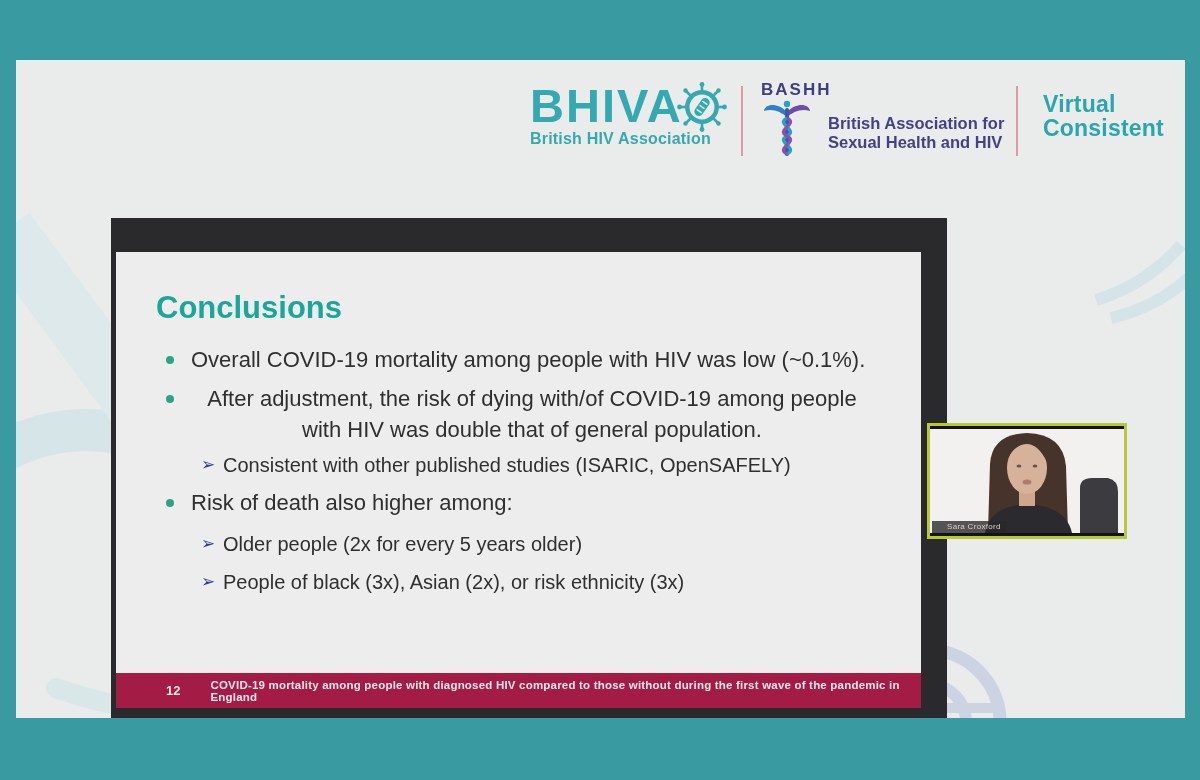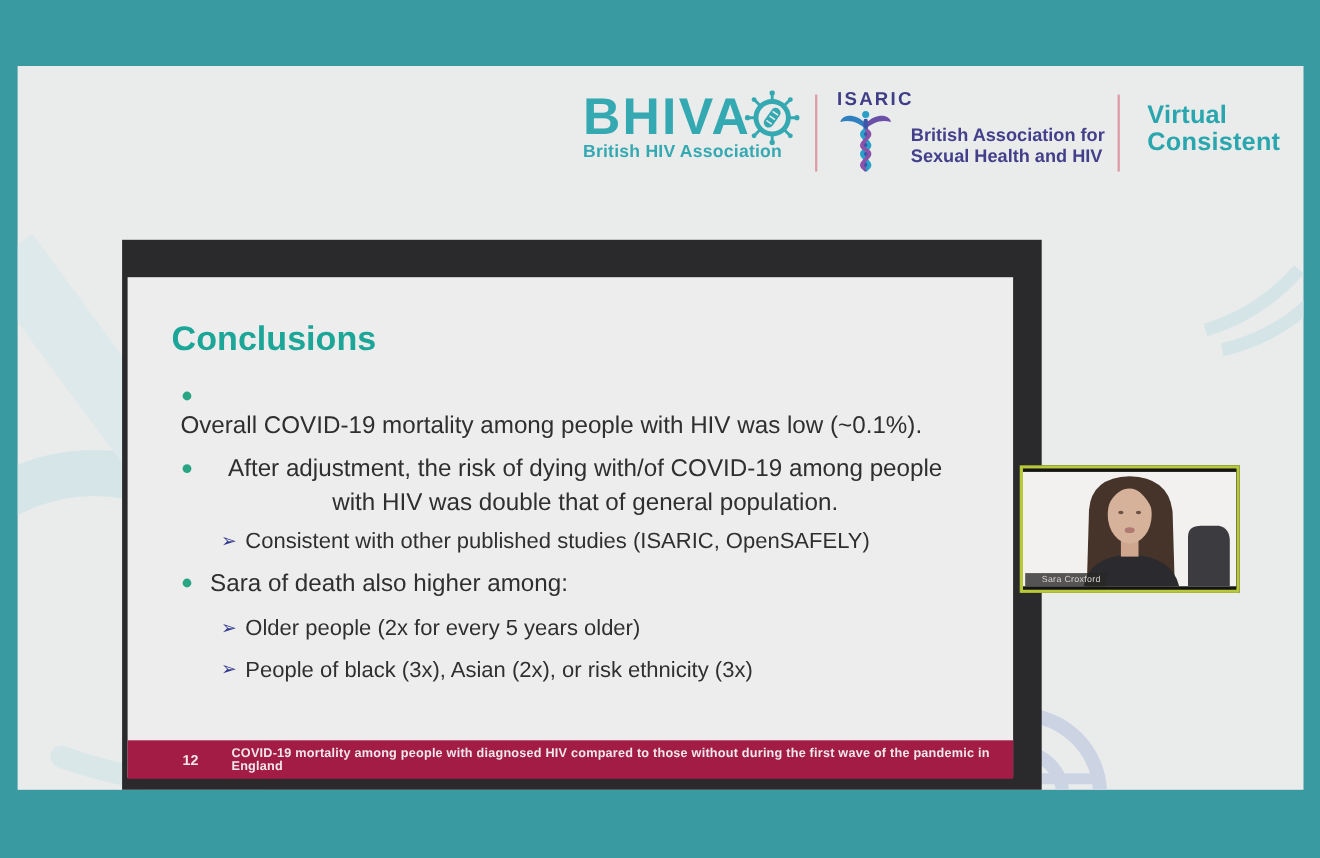--- a/index.html
+++ b/index.html
@@ -62,21 +62,21 @@
   .dot{
     flex:0 0 27px;position:relative;top:12px;
   }
   .dot::before{
     content:"";display:block;width:8px;height:8px;border-radius:50%;
     background:#2aa583;margin-left:2px;
   }
   .arrow{
     flex:0 0 22px;color:#333a8f;font-size:17px;line-height:28px;
   }
-  .m1{margin-top:4px;margin-bottom:8px;flex-direction:column;}
+  .m1{margin-top:4px;margin-bottom:8px;}
   .m2{margin-bottom:6px;text-align:center;}
   .m3{margin-bottom:8px;}
   .m4{margin-bottom:12px;}
   .m5{margin-bottom:10px;}
 
   
   .slide-footer{
     position:absolute;left:5px;top:455px;width:805px;height:35px;background:#a21c46;
     display:flex;align-items:center;color:#f0e7eb;
   }
@@ -146,21 +146,21 @@
         <rect x="20.5" y="15" width="9" height="20" rx="4.5" fill="#35a9b2"></rect>
         <line x1="22" y1="20" x2="28" y2="20" stroke="#eaebeb" stroke-width="1.4"></line>
         <line x1="22" y1="25" x2="28" y2="25" stroke="#eaebeb" stroke-width="1.4"></line>
         <line x1="22" y1="30" x2="28" y2="30" stroke="#eaebeb" stroke-width="1.4"></line>
       </g>
     </svg>
     <div class="bhiva-sub">British HIV Association</div>
 
     <div class="divider div1"></div>
 
-    <div class="bashh-word">ISARIC</div>
+    <div class="bashh-word">BASHH</div>
     <svg class="bashh-caduceus" viewBox="0 0 48 62">
       <circle cx="24" cy="6" r="3.2" fill="#2aa0c8"></circle>
       <path d="M24 14 C14 4 2 6 1 13 C10 10 18 14 24 19 Z" fill="#2f7fc1"></path>
       <path d="M24 14 C34 4 46 6 47 13 C38 10 30 14 24 19 Z" fill="#6a4ea8"></path>
       <rect x="22" y="10" width="4" height="48" rx="2" fill="#3a57a8"></rect>
       <path d="M24 20 C12 26 36 32 24 38 C12 44 36 50 24 56" fill="none" stroke="#2aa0c8" stroke-width="3.4"></path>
       <path d="M24 20 C36 26 12 32 24 38 C36 44 12 50 24 56" fill="none" stroke="#8a52a8" stroke-width="3.4"></path>
     </svg>
     <div class="bashh-sub">
       <div>British Association for</div>
@@ -187,21 +187,21 @@
           <div class="bl b1 m2">
             <span class="dot"></span>
             <span class="txt">After adjustment, the risk of dying with/of COVID-19 among people with HIV was double that of general population.</span>
           </div>
           <div class="bl b2 m3">
             <span class="arrow">➢</span>
             <span class="txt">Consistent with other published studies (ISARIC, OpenSAFELY)</span>
           </div>
           <div class="bl b1 m4">
             <span class="dot"></span>
-            <span class="txt">Sara of death also higher among:</span>
+            <span class="txt">Risk of death also higher among:</span>
           </div>
           <div class="bl b2 m5">
             <span class="arrow">➢</span>
             <span class="txt">Older people (2x for every 5 years older)</span>
           </div>
           <div class="bl b2">
             <span class="arrow">➢</span>
             <span class="txt">People of black (3x), Asian (2x), or risk ethnicity (3x)</span>
           </div>
         </div>

